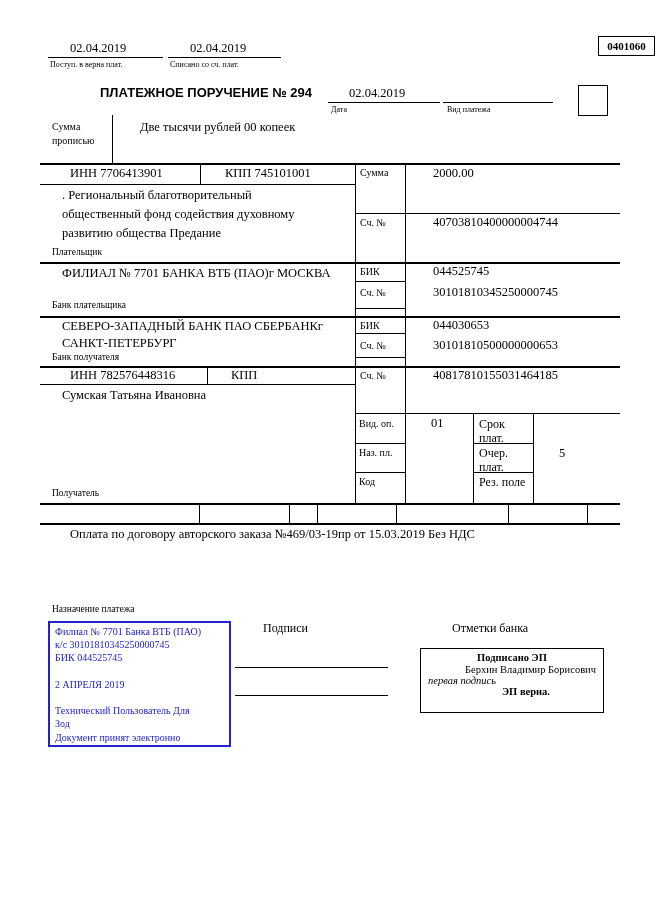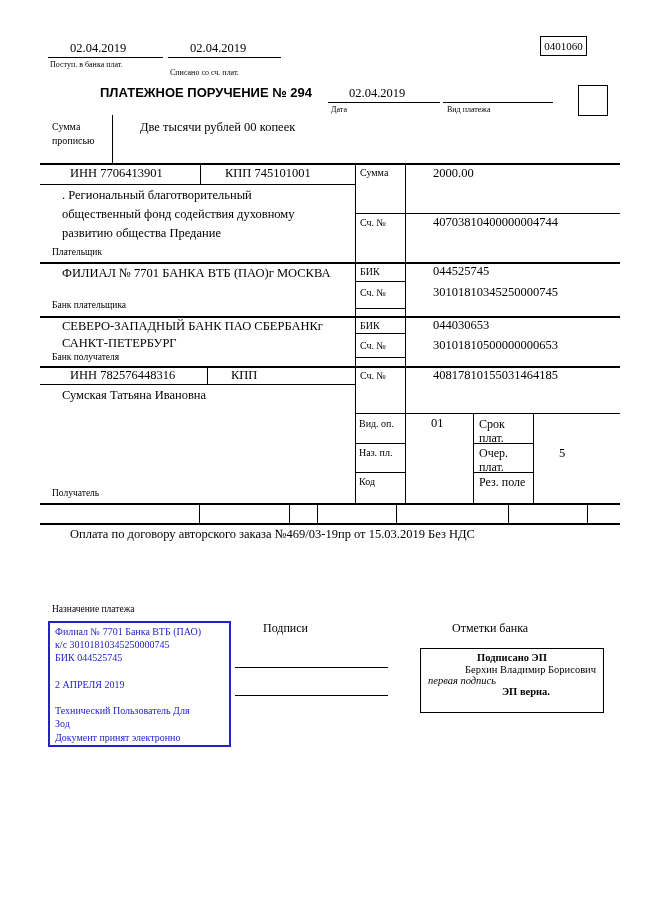--- a/index.html
+++ b/index.html
@@ -27,27 +27,27 @@
   .esign .ver{font-weight:bold;text-align:center;padding-left:28px;}
   .wrapcell{position:absolute;font-size:12px;line-height:1.15;}
 </style>
 </head>
 <body>
 
 <div class="page">
 
   <div class="abs t13" style="left:52px;top:41px;">02.04.2019</div>
   <div class="hl" style="left:48px;top:57px;width:115px;"></div>
-  <div class="abs t8" style="left:50px;top:61px;">Поступ. в банка плат.</div>
+  <div class="abs t8" style="left:50px;top:61px;">Поступ. в верна плат.</div>
 
   <div class="abs t13" style="left:172px;top:41px;">02.04.2019</div>
   <div class="hl" style="left:168px;top:57px;width:113px;"></div>
-  <div class="abs t8" style="left:170px;top:61px;margin-top:8px;">Списано со сч. плат.</div>
+  <div class="abs t8" style="left:170px;top:61px;">Списано со сч. плат.</div>
 
-  <div class="box" style="left:540px;top:36px;width:47px;height:20px;text-align:center;font-size:11px;line-height:18px;">0401060</div>
+  <div class="box" style="left:598px;top:36px;width:57px;height:20px;text-align:center;font-size:11px;line-height:18px;font-weight:bold;">0401060</div>
 
   <div class="abs title" style="left:52px;top:85px;">ПЛАТЕЖНОЕ ПОРУЧЕНИЕ № 294</div>
   <div class="abs t13" style="left:331px;top:86px;">02.04.2019</div>
   <div class="hl" style="left:328px;top:102px;width:112px;"></div>
   <div class="abs t8" style="left:331px;top:106px;">Дата</div>
   <div class="hl" style="left:443px;top:102px;width:110px;"></div>
   <div class="abs t8" style="left:447px;top:106px;">Вид платежа</div>
   <div class="box" style="left:578px;top:85px;width:30px;height:31px;"></div>
 
   <div class="abs t10" style="left:52px;top:121px;">Сумма</div>

